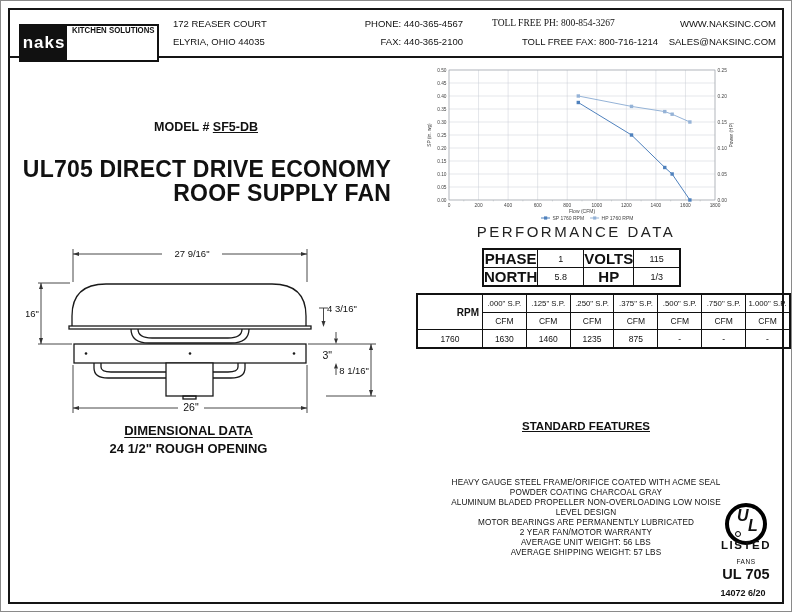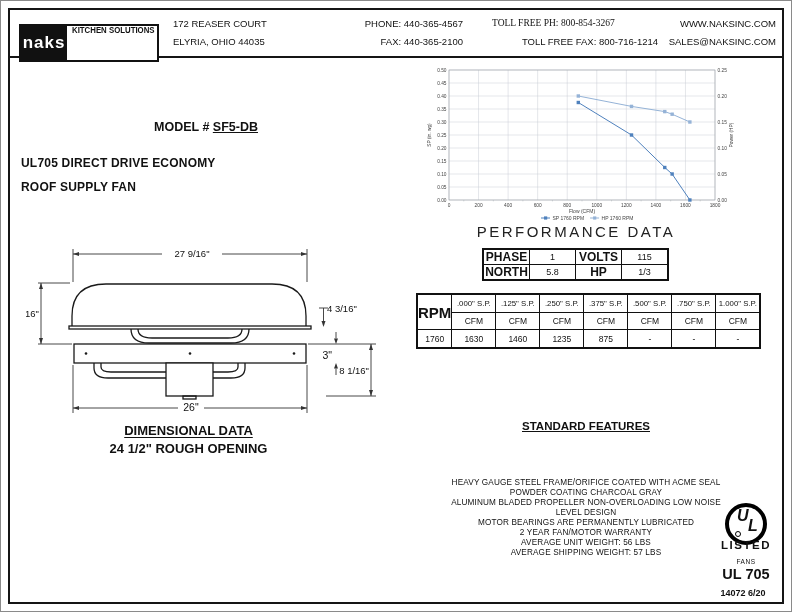--- a/index.html
+++ b/index.html
@@ -13,35 +13,35 @@
             box-sizing:border-box;display:flex;background:#fff;margin-top:11px;}
   .logo-naks{width:46px;background:#111;color:#fff;display:flex;align-items:center;justify-content:center;
              font-weight:700;font-size:17px;letter-spacing:1px;}
   .logo-right{flex:1;display:flex;flex-direction:row;justify-content:center;padding-left:2px;overflow:hidden;}
   .logo-line{font-size:8.5px;font-weight:800;line-height:9px;white-space:nowrap;transform:scaleX(.92);transform-origin:left;}
   .logo-inc{background:#111;color:#fff;font-size:5.5px;letter-spacing:2.2px;text-align:center;line-height:7px;margin-top:1px;white-space:nowrap;}
   .hdr-txt{position:absolute;font-size:9.5px;white-space:nowrap;color:#111;}
   
   .model-line{position:absolute;left:60px;top:119px;width:290px;text-align:center;font-size:12.5px;font-weight:700;}
   .model-num{text-decoration:underline;}
-  .doc-title{position:absolute;left:20px;width:370px;text-align:left;font-size:12px;font-weight:700;letter-spacing:.2px;}
+  .doc-title{position:absolute;left:20px;width:370px;text-align:right;font-size:23px;font-weight:700;letter-spacing:.2px;}
   .drawing{position:absolute;left:25px;top:240px;width:375px;height:175px;}
   .cap{position:absolute;left:55px;width:265px;text-align:center;font-size:13px;font-weight:700;}
   .cap u{text-underline-offset:2px;}
   
   .chart-svg{position:absolute;left:424px;top:62px;width:352px;height:160px;}
   .perf-title{position:absolute;left:458px;top:222px;width:234px;text-align:center;font-size:15px;
               font-weight:400;letter-spacing:2.5px;color:#222;white-space:nowrap;}
   table{border-collapse:collapse;}
   .perf-table{position:absolute;left:481px;top:247px;border:2px solid #111;}
   .perf-table td{border:1.5px solid #111;width:45px;height:13px;text-align:center;padding:0;font-size:9px;}
-  .perf-table td.lbl{font-weight:700;font-size:12px;}
+  .perf-table td.lbl{font-weight:700;font-size:15px;}
   .rpm-table{position:absolute;left:415px;top:292px;border:2px solid #111;}
   .rpm-table td{border:1.5px solid #111;text-align:center;padding:0;}
-  .rpm-table .rpm-h{width:28px;font-weight:700;font-size:15px;}
+  .rpm-table .rpm-h{width:28px;font-weight:700;font-size:10px;padding-left:36px;}
   .rpm-table .sp{width:43px;height:17px;font-size:7.8px;white-space:nowrap;}
   .rpm-table .cfm{height:16px;font-size:8.5px;margin-top:37px;}
   .rpm-table .val{height:17px;font-size:8.5px;}
   .feat-title{position:absolute;left:425px;top:419px;width:320px;text-align:center;font-size:11.5px;font-weight:700;}
   .feat-lines{position:absolute;left:425px;top:435px;width:320px;text-align:center;margin-top:42px;}
   .feat-line{font-size:8.2px;line-height:10px;letter-spacing:.15px;white-space:nowrap;}
   
   .ul-circle{position:absolute;left:724px;top:502px;width:42px;height:42px;border:4px solid #000;
              border-radius:50%;box-sizing:border-box;}
   .ul-u{position:absolute;left:8px;top:0px;font-size:16px;font-weight:800;font-style:italic;}

